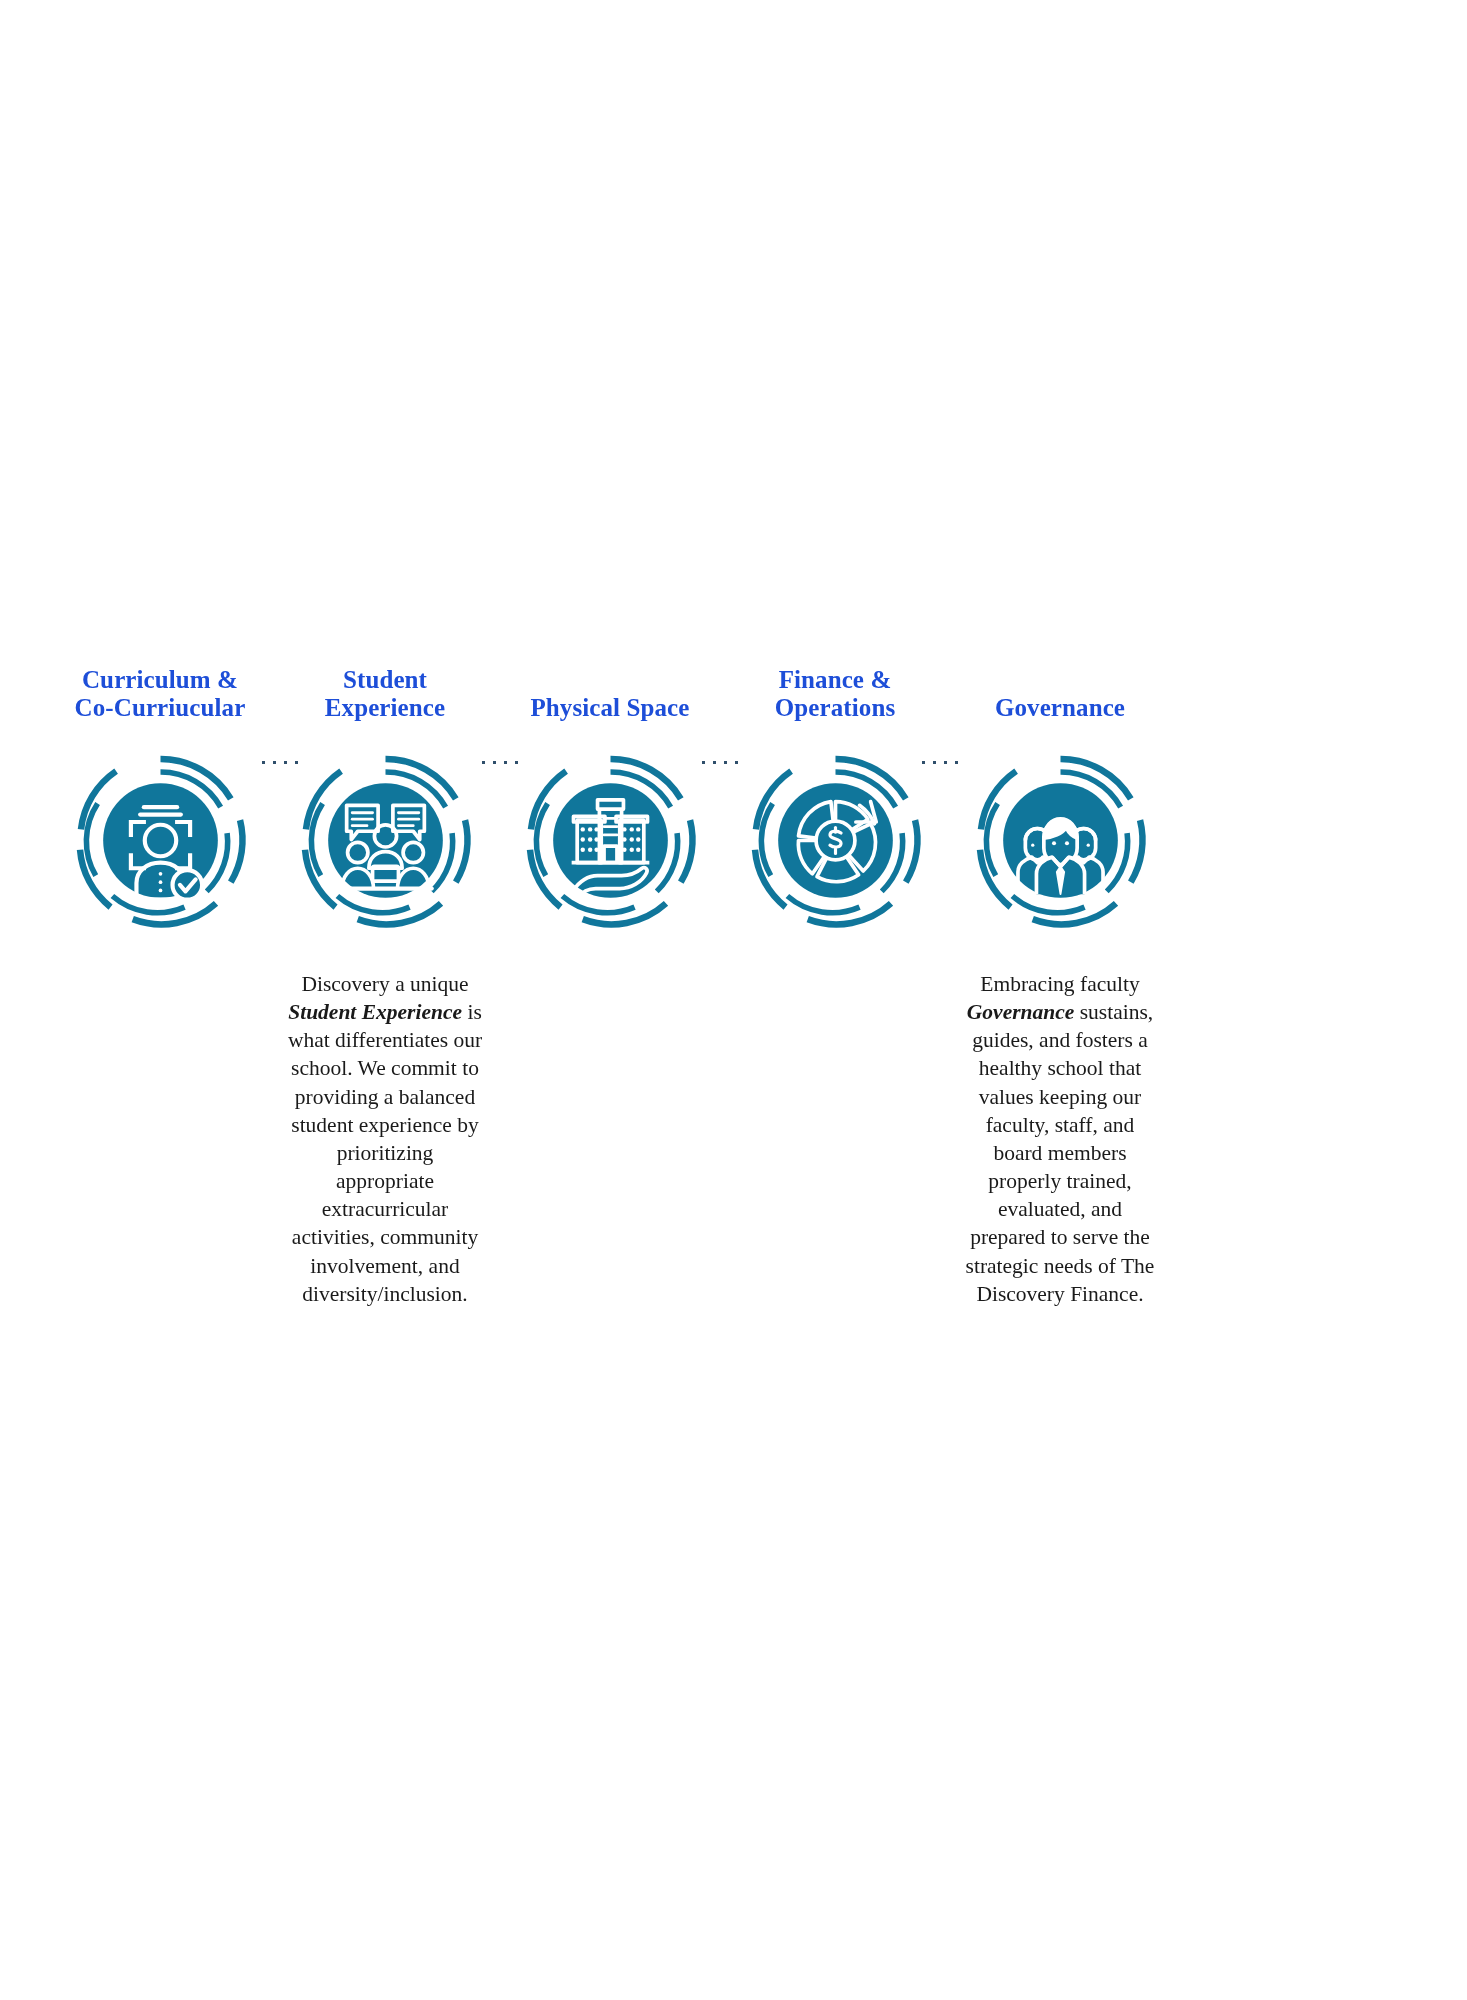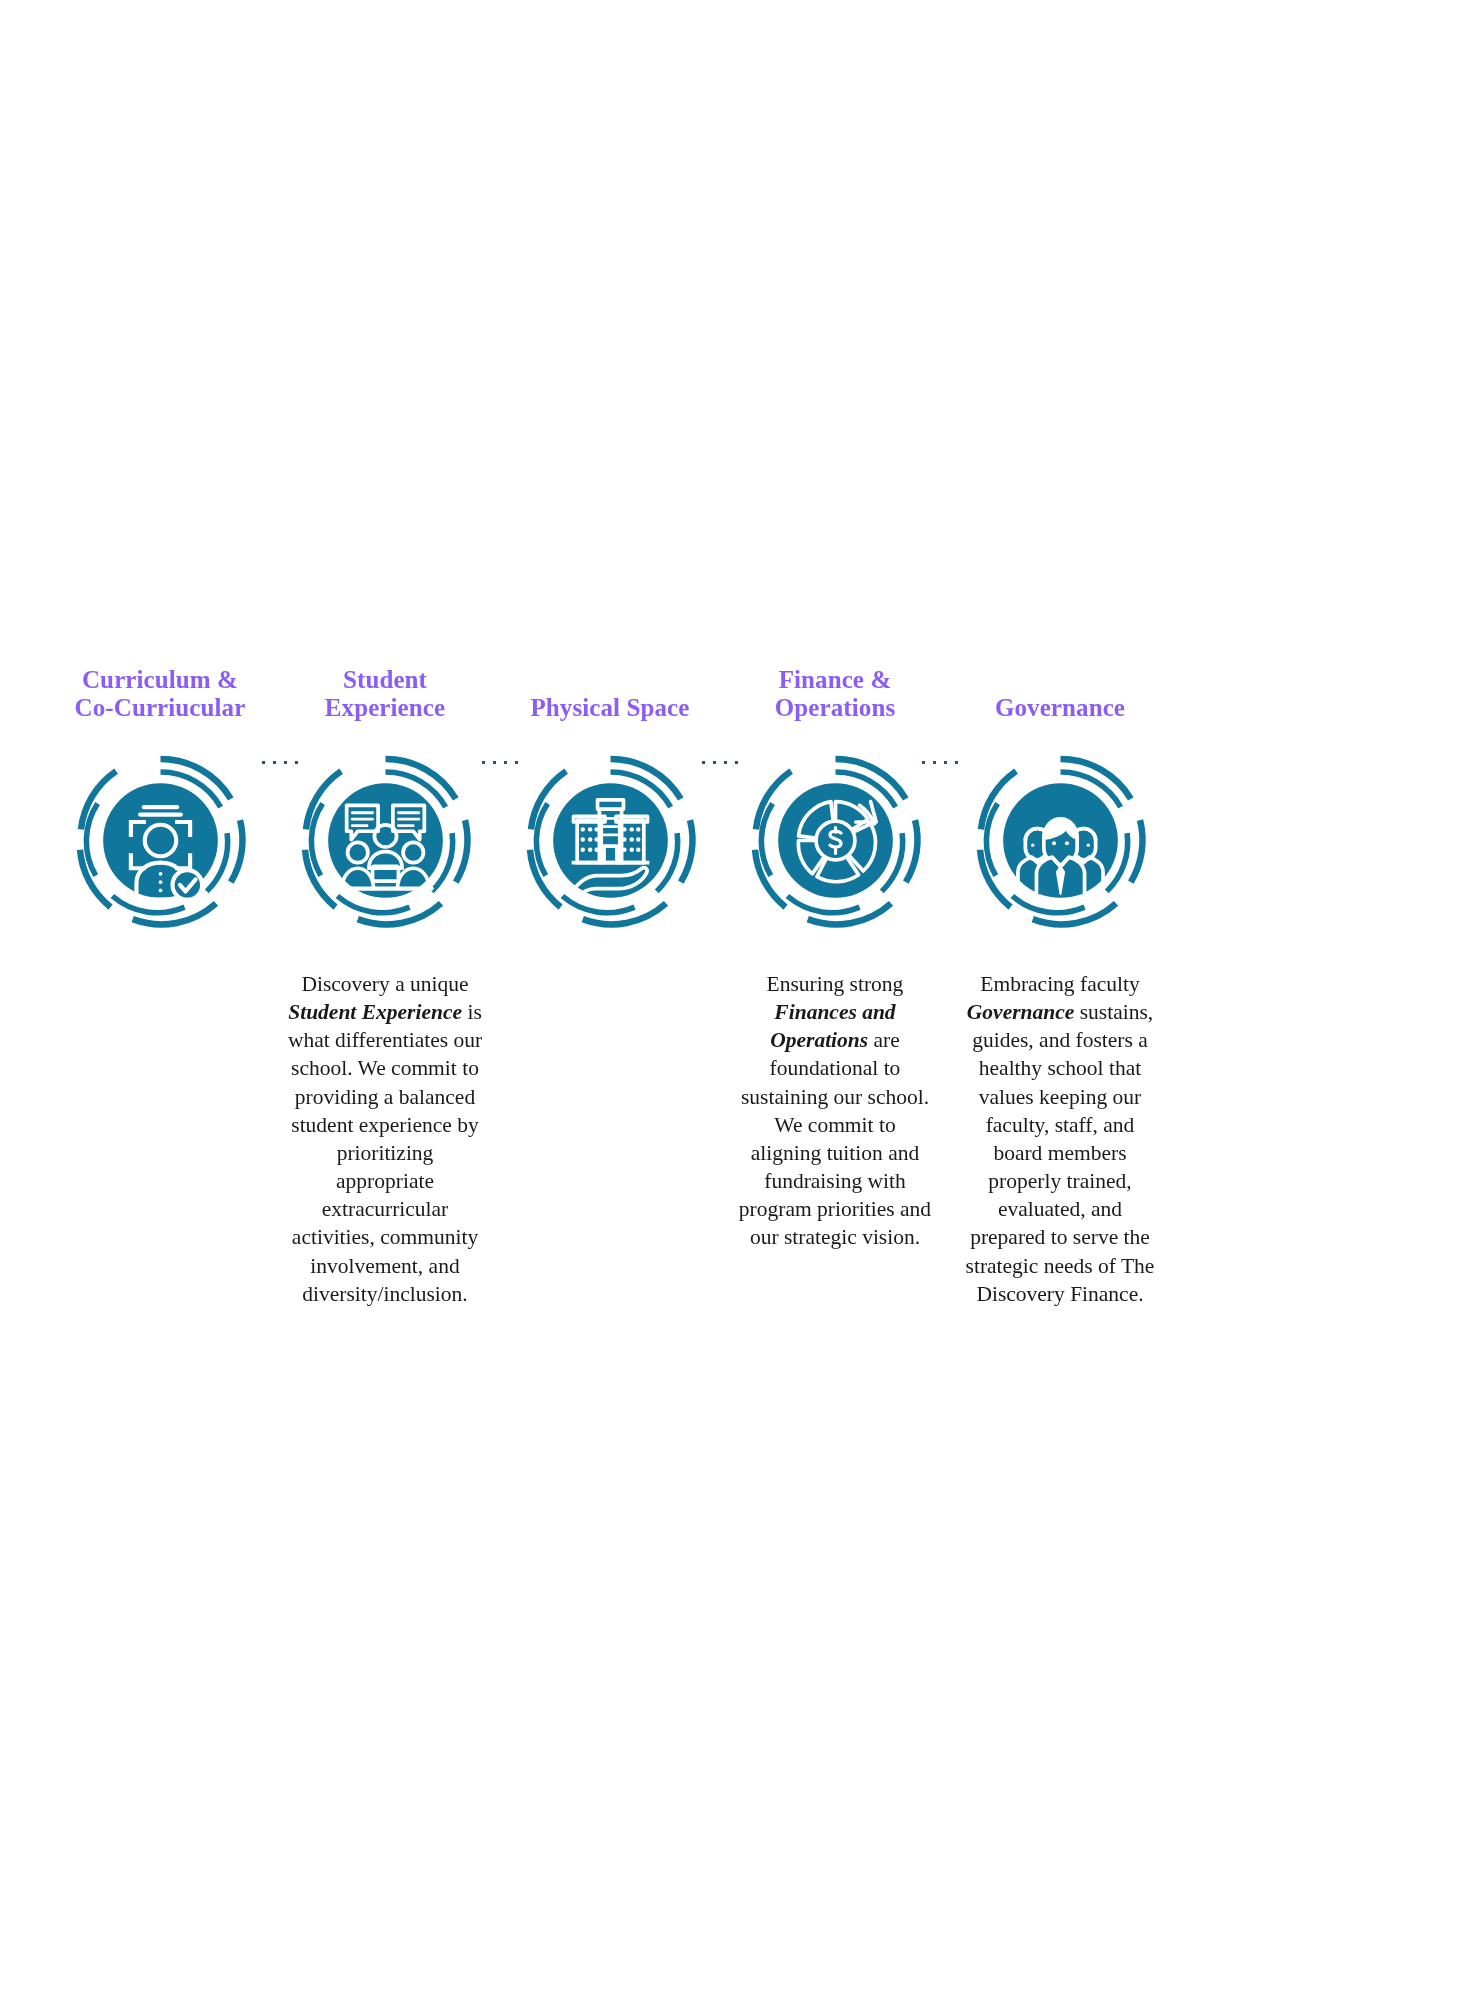--- a/index.html
+++ b/index.html
@@ -45,21 +45,21 @@
     position: relative;
   }
 
   
   .pillar-heading {
     font-size: 25px;
     font-weight: 700;
     line-height: 1.12;
     text-align: center;
     letter-spacing: 0.1px;
-    color: #8b5cf6;
+    color: #1d4ed8;
     min-height: 62px;
     display: flex;
     align-items: flex-end;
     justify-content: center;
     white-space: pre-line;
     font-family: "Liberation Serif", "DejaVu Serif", serif;
   }
 
   
   .medallion-wrap {
@@ -291,23 +291,20 @@
           <circle cx="100" cy="100" r="21" fill="#10769b" stroke="#ffffff" stroke-width="4"></circle>
           <g stroke="#ffffff" stroke-width="3.4" fill="none" stroke-linecap="round">
             <path d="M106 92 c-4-3-12-3-12 2 c0 5 12 3 12 9 c0 5-8 5-12 2"></path>
             <line x1="100" y1="86" x2="100" y2="91"></line>
             <line x1="100" y1="109" x2="100" y2="114"></line>
           </g>
           <path d="M126 62 A46 46 0 0 1 142 82" fill="none" stroke="#ffffff" stroke-width="4" stroke-linecap="round"></path>
           <polyline points="138,58 144,80 122,80" fill="none" stroke="#ffffff" stroke-width="4" stroke-linecap="round" stroke-linejoin="round"></polyline>
         </svg>
       </div>
-      <p class="pillar-body">
-        <span>Ensuring strong </span><b>Finances and Operations</b><span> are foundational to sustaining our school. We commit to aligning tuition and fundraising with program priorities and our strategic vision.</span>
-      </p>
     </div>
 
     <div class="pillar">
       <div class="pillar-heading">Governance</div>
       <div class="medallion-wrap">
         <svg class="medallion" viewBox="0 0 200 200">
           <g fill="none" stroke="#10769b" stroke-width="7">
             <path d="M100 12 A88 88 0 0 1 176 55"></path>
             <path d="M186 78 A88 88 0 0 1 176 145"></path>
             <path d="M160 168 A88 88 0 0 1 70 185"></path>

